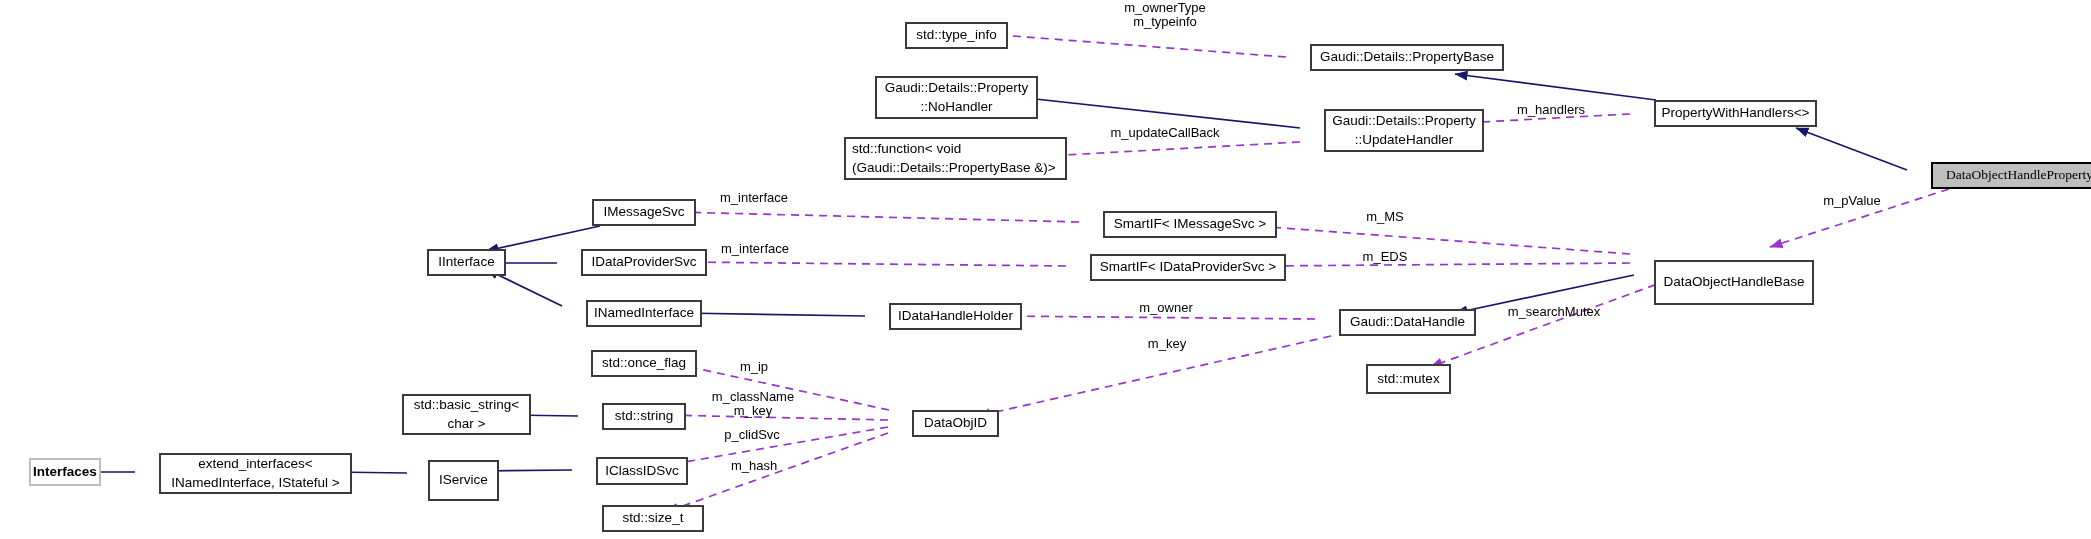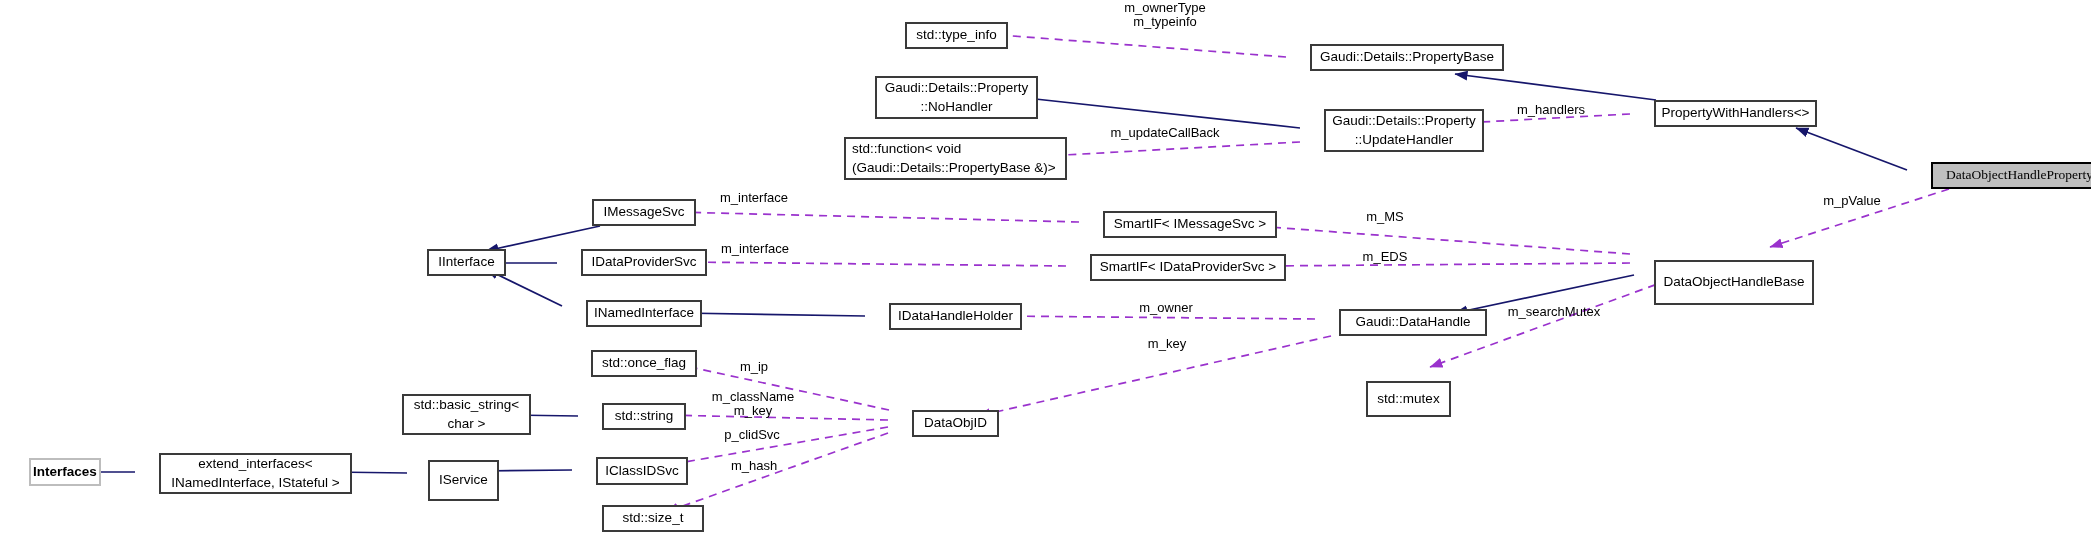--- a/index.html
+++ b/index.html
@@ -104,22 +104,22 @@
 (Gaudi::Details::PropertyBase &amp;)&gt;</div>
   <div class="node kind-current" style="left:1907px;top:162px;width:177px;height:27px">DataObjectHandleProperty</div>
   <div class="node" style="left:568px;top:199px;width:104px;height:27px">IMessageSvc</div>
   <div class="node" style="left:1079px;top:211px;width:174px;height:27px">SmartIF&lt; IMessageSvc &gt;</div>
   <div class="node" style="left:403px;top:249px;width:79px;height:27px">IInterface</div>
   <div class="node" style="left:557px;top:249px;width:126px;height:27px">IDataProviderSvc</div>
   <div class="node" style="left:1066px;top:254px;width:196px;height:27px">SmartIF&lt; IDataProviderSvc &gt;</div>
   <div class="node" style="left:1630px;top:260px;width:160px;height:45px">DataObjectHandleBase</div>
   <div class="node" style="left:562px;top:300px;width:116px;height:27px">INamedInterface</div>
   <div class="node" style="left:865px;top:303px;width:133px;height:27px">IDataHandleHolder</div>
-  <div class="node" style="left:1315px;top:309px;width:148px;height:27px">Gaudi::DataHandle</div>
-  <div class="node" style="left:1342px;top:381px;width:85px;height:36px">std::mutex</div>
+  <div class="node" style="left:1315px;top:309px;width:137px;height:27px">Gaudi::DataHandle</div>
+  <div class="node" style="left:1342px;top:364px;width:85px;height:30px">std::mutex</div>
   <div class="node" style="left:567px;top:350px;width:106px;height:27px">std::once_flag</div>
   <div class="node" style="left:378px;top:394px;width:129px;height:41px">std::basic_string&lt;
 char &gt;</div>
   <div class="node" style="left:578px;top:403px;width:84px;height:27px">std::string</div>
   <div class="node" style="left:888px;top:410px;width:87px;height:27px">DataObjID</div>
   <div class="node kind-truncated" style="left:5px;top:458px;width:72px;height:28px">Interfaces</div>
   <div class="node" style="left:135px;top:453px;width:193px;height:41px">extend_interfaces&lt;
 INamedInterface, IStateful &gt;</div>
   <div class="node" style="left:404px;top:460px;width:71px;height:41px">IService</div>
   <div class="node" style="left:572px;top:457px;width:92px;height:28px">IClassIDSvc</div>

